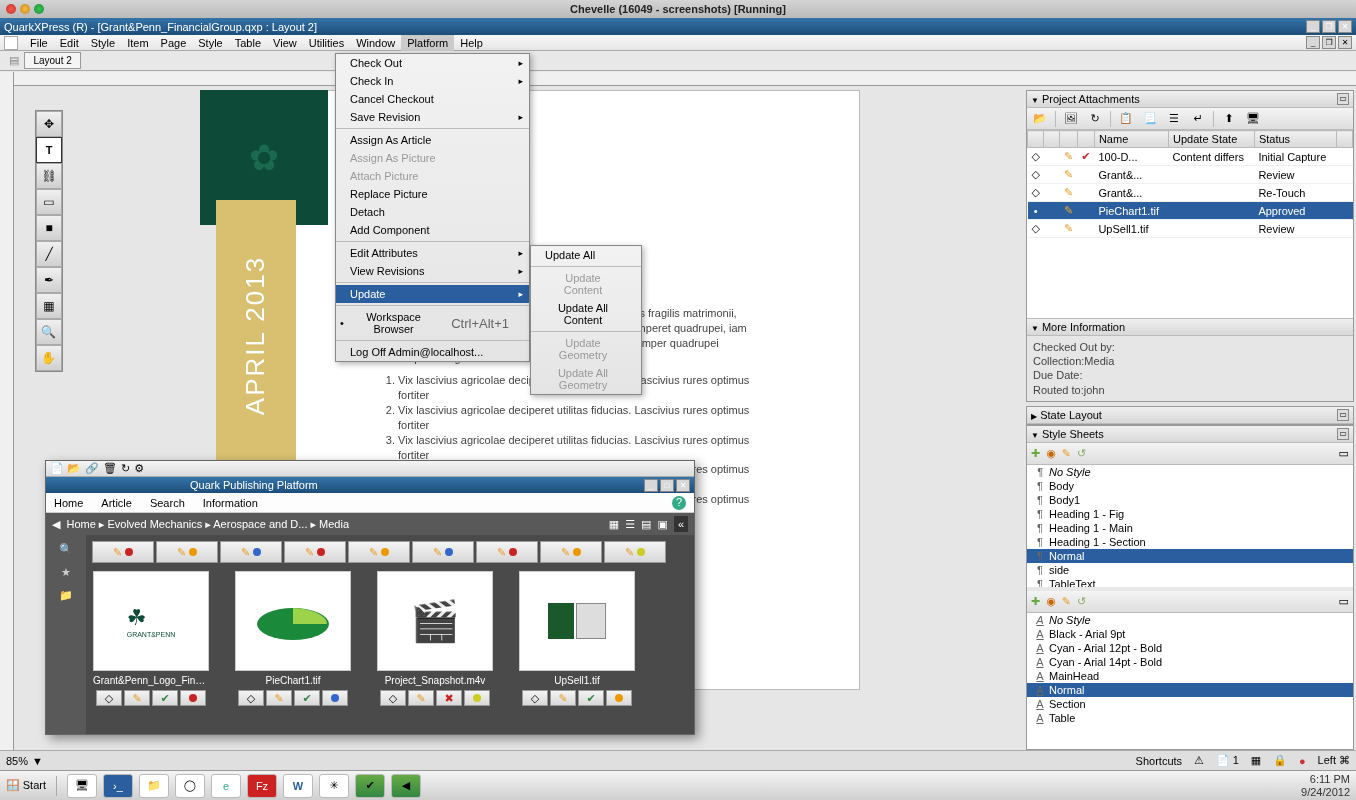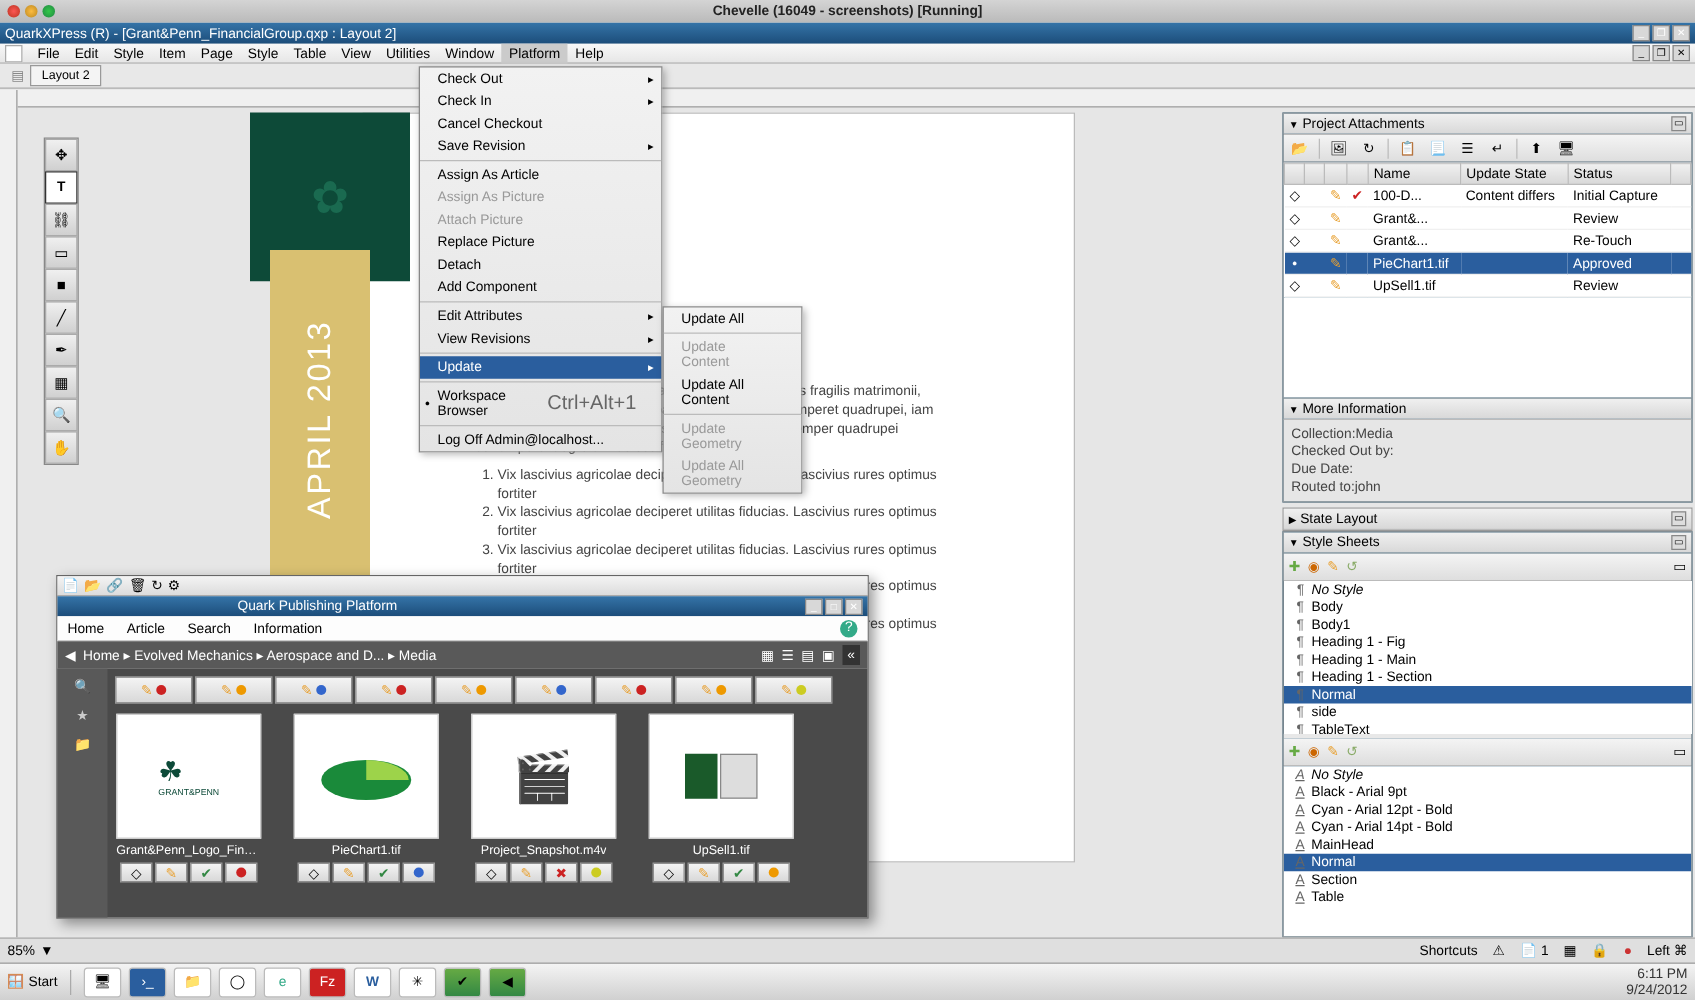--- a/index.html
+++ b/index.html
@@ -35,43 +35,43 @@
 
 
 .doc-area { position:absolute; left:0; right:0; top:72px; bottom:50px; background:#e6e6e6; }
 
 
 .tool-palette { position:absolute; left:35px; top:110px; width:28px; background:#e0e0e0; border:1px solid #888; display:flex; flex-direction:column; gap:0; }
 .tool-btn { width:26px; height:26px; border:1px solid #aaa; background:linear-gradient(#f0f0f0,#d0d0d0); display:flex; align-items:center; justify-content:center; font-size:12px; }
 .tool-btn.selected { background:#fff; border:1px solid #333; }
 
 
-.dropdown { position:absolute; background:linear-gradient(#f2f2f2,#e4e4e4); border:1px solid #888; box-shadow:2px 2px 6px rgba(0,0,0,.3); }
+.dropdown { position:absolute; background:linear-gradient(#f2f2f2,#e4e4e4); border:1px solid #888; box-shadow:2px 2px 6px rgba(0,0,0,.3);text-align:center; }
 .dd-item { padding:3px 20px 3px 14px; display:flex; align-items:center; position:relative; }
 .dd-item.has-arrow::after { content:"▸"; position:absolute; right:6px; font-size:9px; }
 .dd-item.disabled { color:#999; }
 .dd-item.highlighted { background:#2a5e9e; color:#fff; }
 .dd-sep { height:1px; background:#bbb; margin:2px 0; }
 .dd-check::before { content:"•"; position:absolute; left:4px; }
-.dd-shortcut { margin-left:auto; padding-left:14px; color:#666; font-size:16px; }
+.dd-shortcut { margin-left:auto; padding-left:14px; color:#666; font-size:13px; }
 
 
 .page-box { position:absolute; left:200px; top:108px; width:570px; height:600px; background:#fff; border:1px solid #bbb; }
 .swatch-green { position:absolute; left:200px; top:90px; width:128px; height:135px; background:#0d4a38; display:flex; align-items:center; justify-content:center; color:#1a6a50; font-size:36px; font-family:serif; }
 .swatch-yellow { position:absolute; left:222px; top:195px; width:80px; height:270px; background:#d9c071; display:flex; flex-direction:column; align-items:center; justify-content:center; }
 .swatch-yellow .label { transform:rotate(-90deg); color:#fff; font-size:26px; letter-spacing:2px; white-space:nowrap; }
 
 .loremcol { position:absolute; left:380px; top:310px; width:380px; color:#444; line-height:1.35; font-family:Georgia,serif; font-size:11px; }
 .loremcol p { margin-bottom:4px; }
 .dropcap { float:left; font-size:34px; line-height:28px; padding-right:4px; font-family:Georgia,serif; }
 .loremcol ol { padding-left:18px; }
 
 
 .right-col { position:absolute; right:0; top:90px; width:332px; bottom:50px; display:flex; flex-direction:column; }
-.panel { border:1px solid #999; background:#0c4a6e; margin:0 2px; display:flex; flex-direction:column; }
+.panel { border:1px solid #999; background:#000000; margin:0 2px; display:flex; flex-direction:column; }
 .panel-header { background:linear-gradient(#f0f0f0,#d8d8d8); border-bottom:1px solid #bbb; height:17px; display:flex; align-items:center; padding:0 4px; }
 .panel-header .disclosure::before { content:"▼"; font-size:8px; margin-right:3px; }
 .panel-header .disclosure.closed::before { content:"▶"; }
 .panel-header .close-x { margin-left:auto; width:12px; height:12px; border:1px solid #888; background:#ddd; text-align:center; line-height:10px; font-size:8px; }
 .panel-toolbar { height:22px; background:linear-gradient(#f4f4f4,#dedede); border-bottom:1px solid #bbb; display:flex; align-items:center; padding:0 4px; gap:6px; }
 .pt-icon { width:18px; height:18px; border:1px solid transparent; display:flex; align-items:center; justify-content:center; }
 .attach-table { width:100%; border-collapse:collapse; font-size:10px; background:#fff; }
 .attach-table th { background:linear-gradient(#f0f0f0,#d8d8d8); border:1px solid #bbb; padding:2px 4px; text-align:left; font-weight:normal; }
 .attach-table td { padding:2px 4px; border-bottom:1px solid #f0f0f0; }
 .attach-row.selected { background:#2a5e9e; color:#fff; }
@@ -361,22 +361,22 @@
             <td></td>
           </tr>
         </tbody>
     </table>
     <div style="flex:1; background:#fff;"></div>
     <div class="panel-header" style="border-top:1px solid #bbb; border-bottom:none;">
       <span class="disclosure"></span>
       <span>More Information</span>
     </div>
     <div class="info-box">
+      <div><span>Checked Out by:</span><span></span></div>
       <div><span>Collection:</span><span>Media</span></div>
-      <div><span>Checked Out by:</span><span></span></div>
       <div><span>Due Date:</span><span></span></div>
       <div><span>Routed to:</span><span>john</span></div>
     </div>
   </div>
 
   <div class="panel" style="margin-top:4px;">
     <div class="panel-header">
       <span class="disclosure closed"></span>
       <span>State Layout</span>
       <div class="close-x">▭</div>

